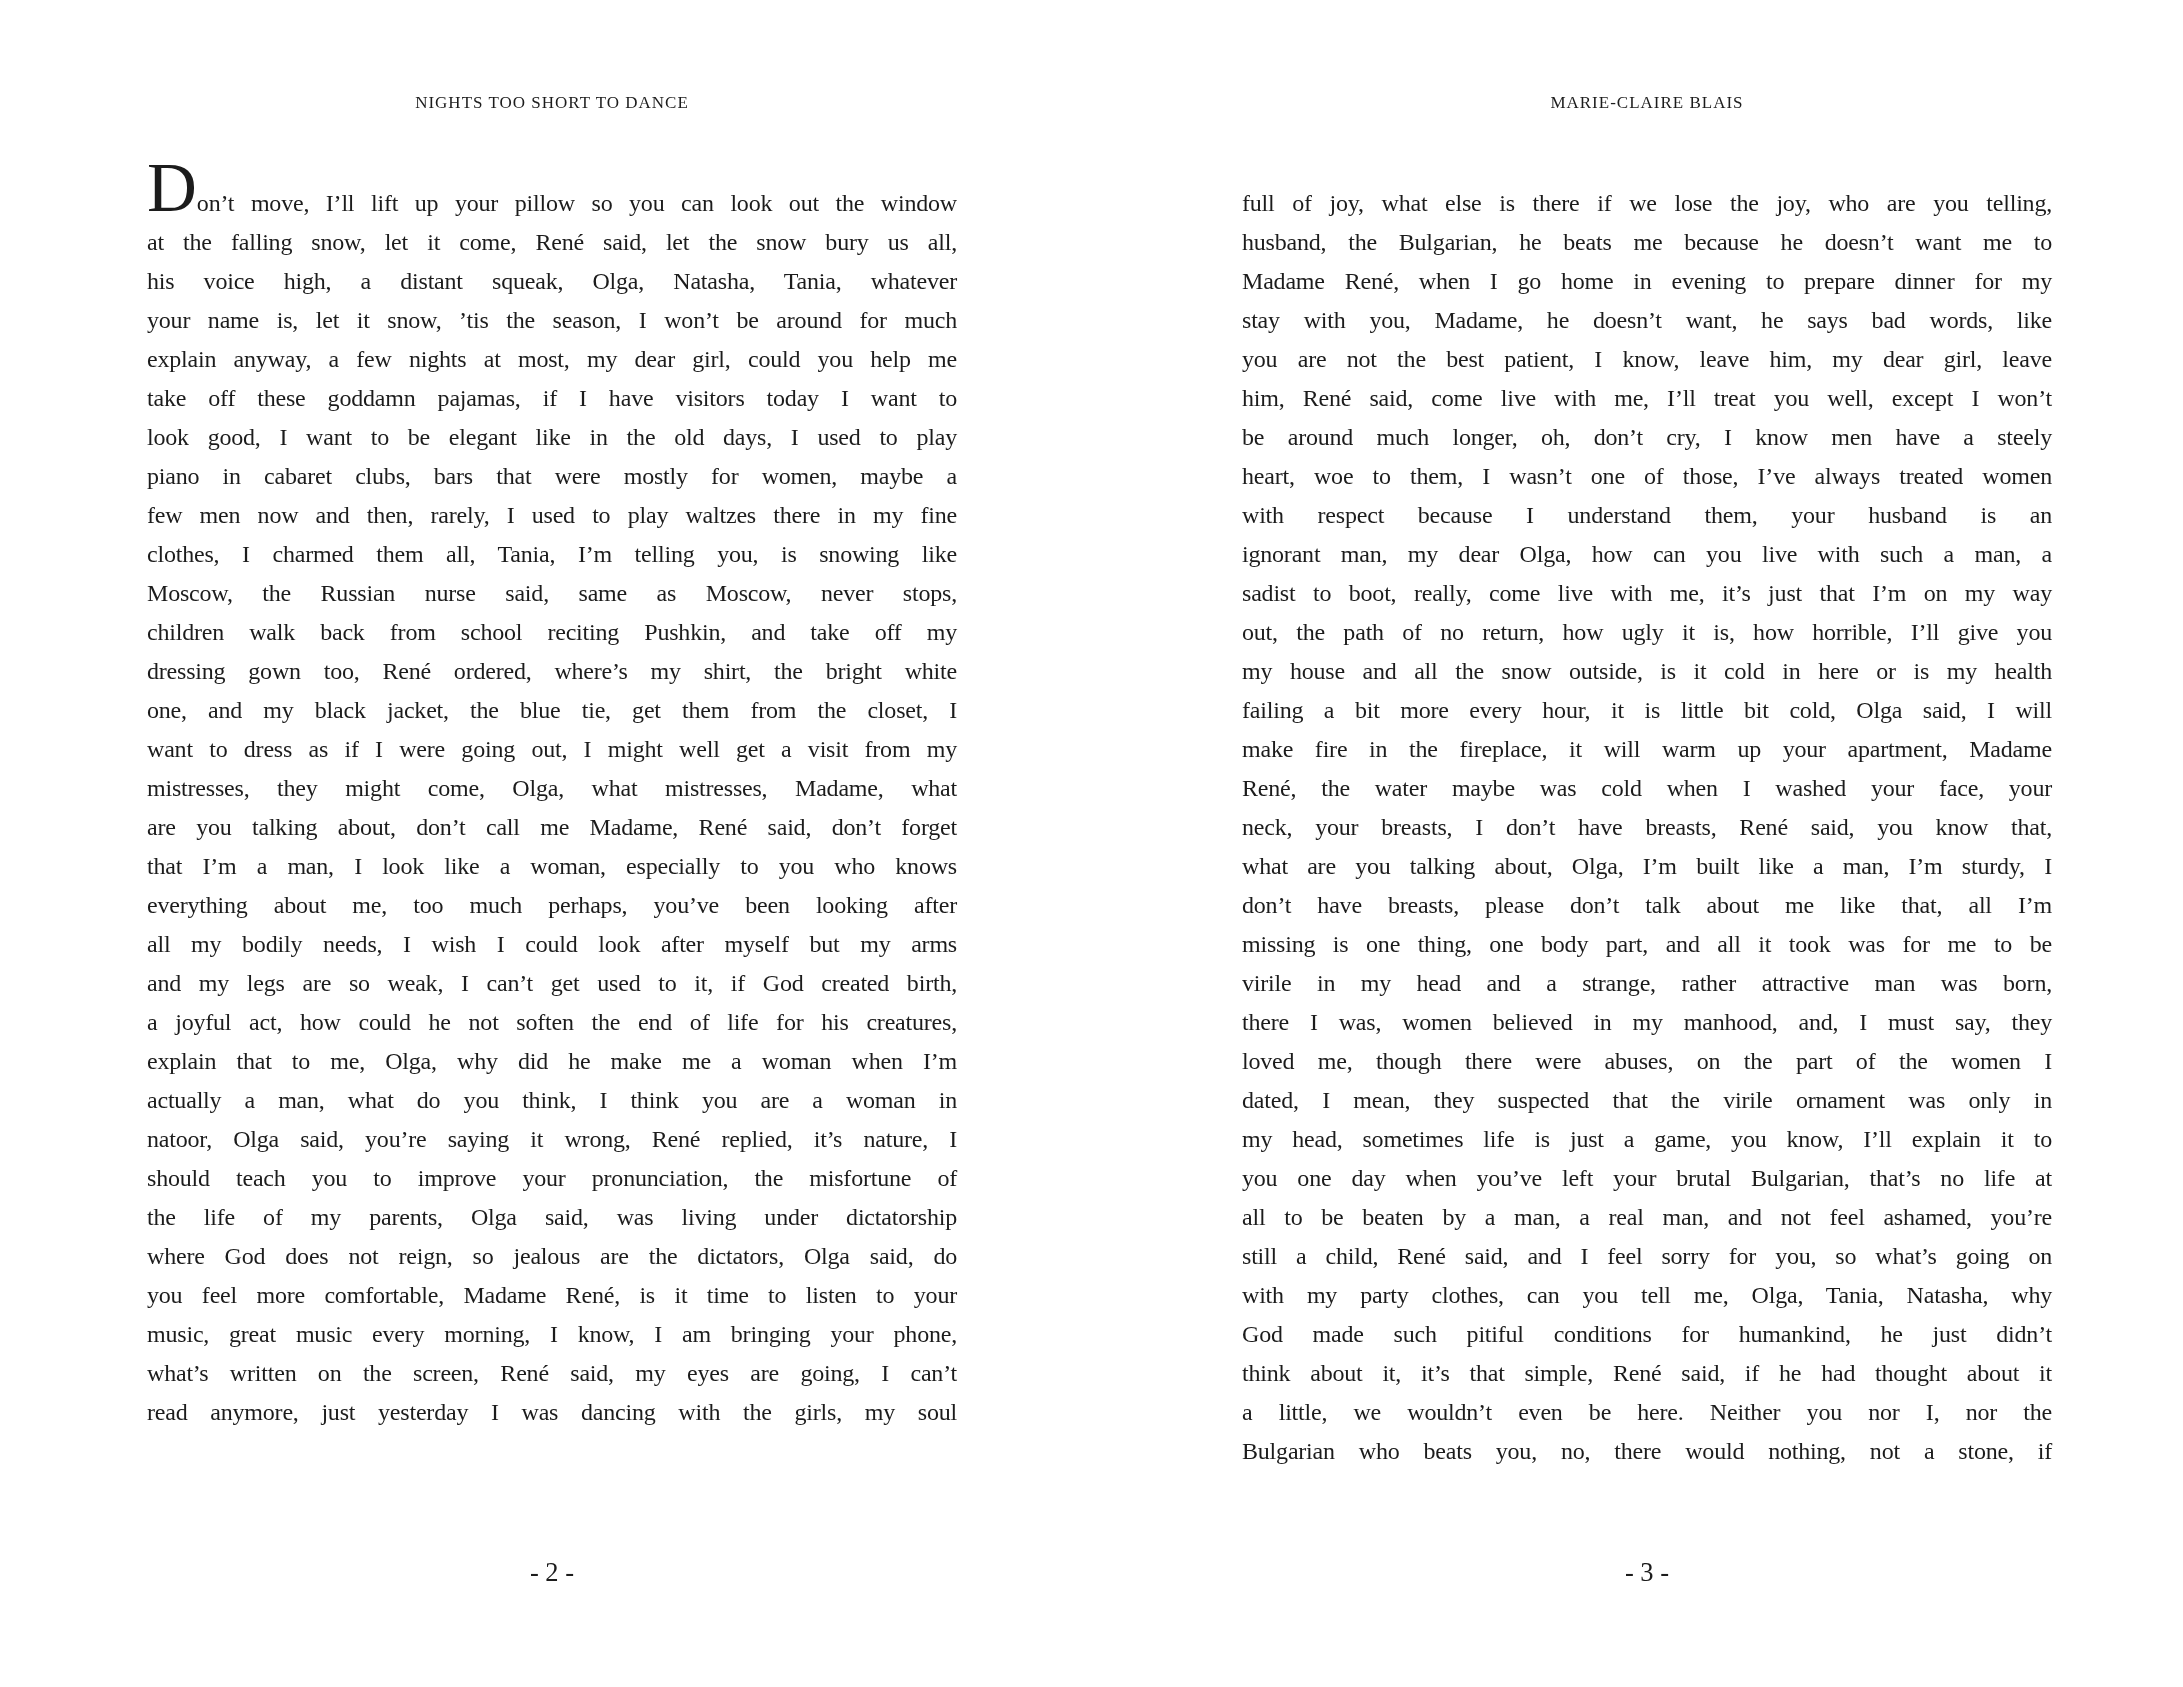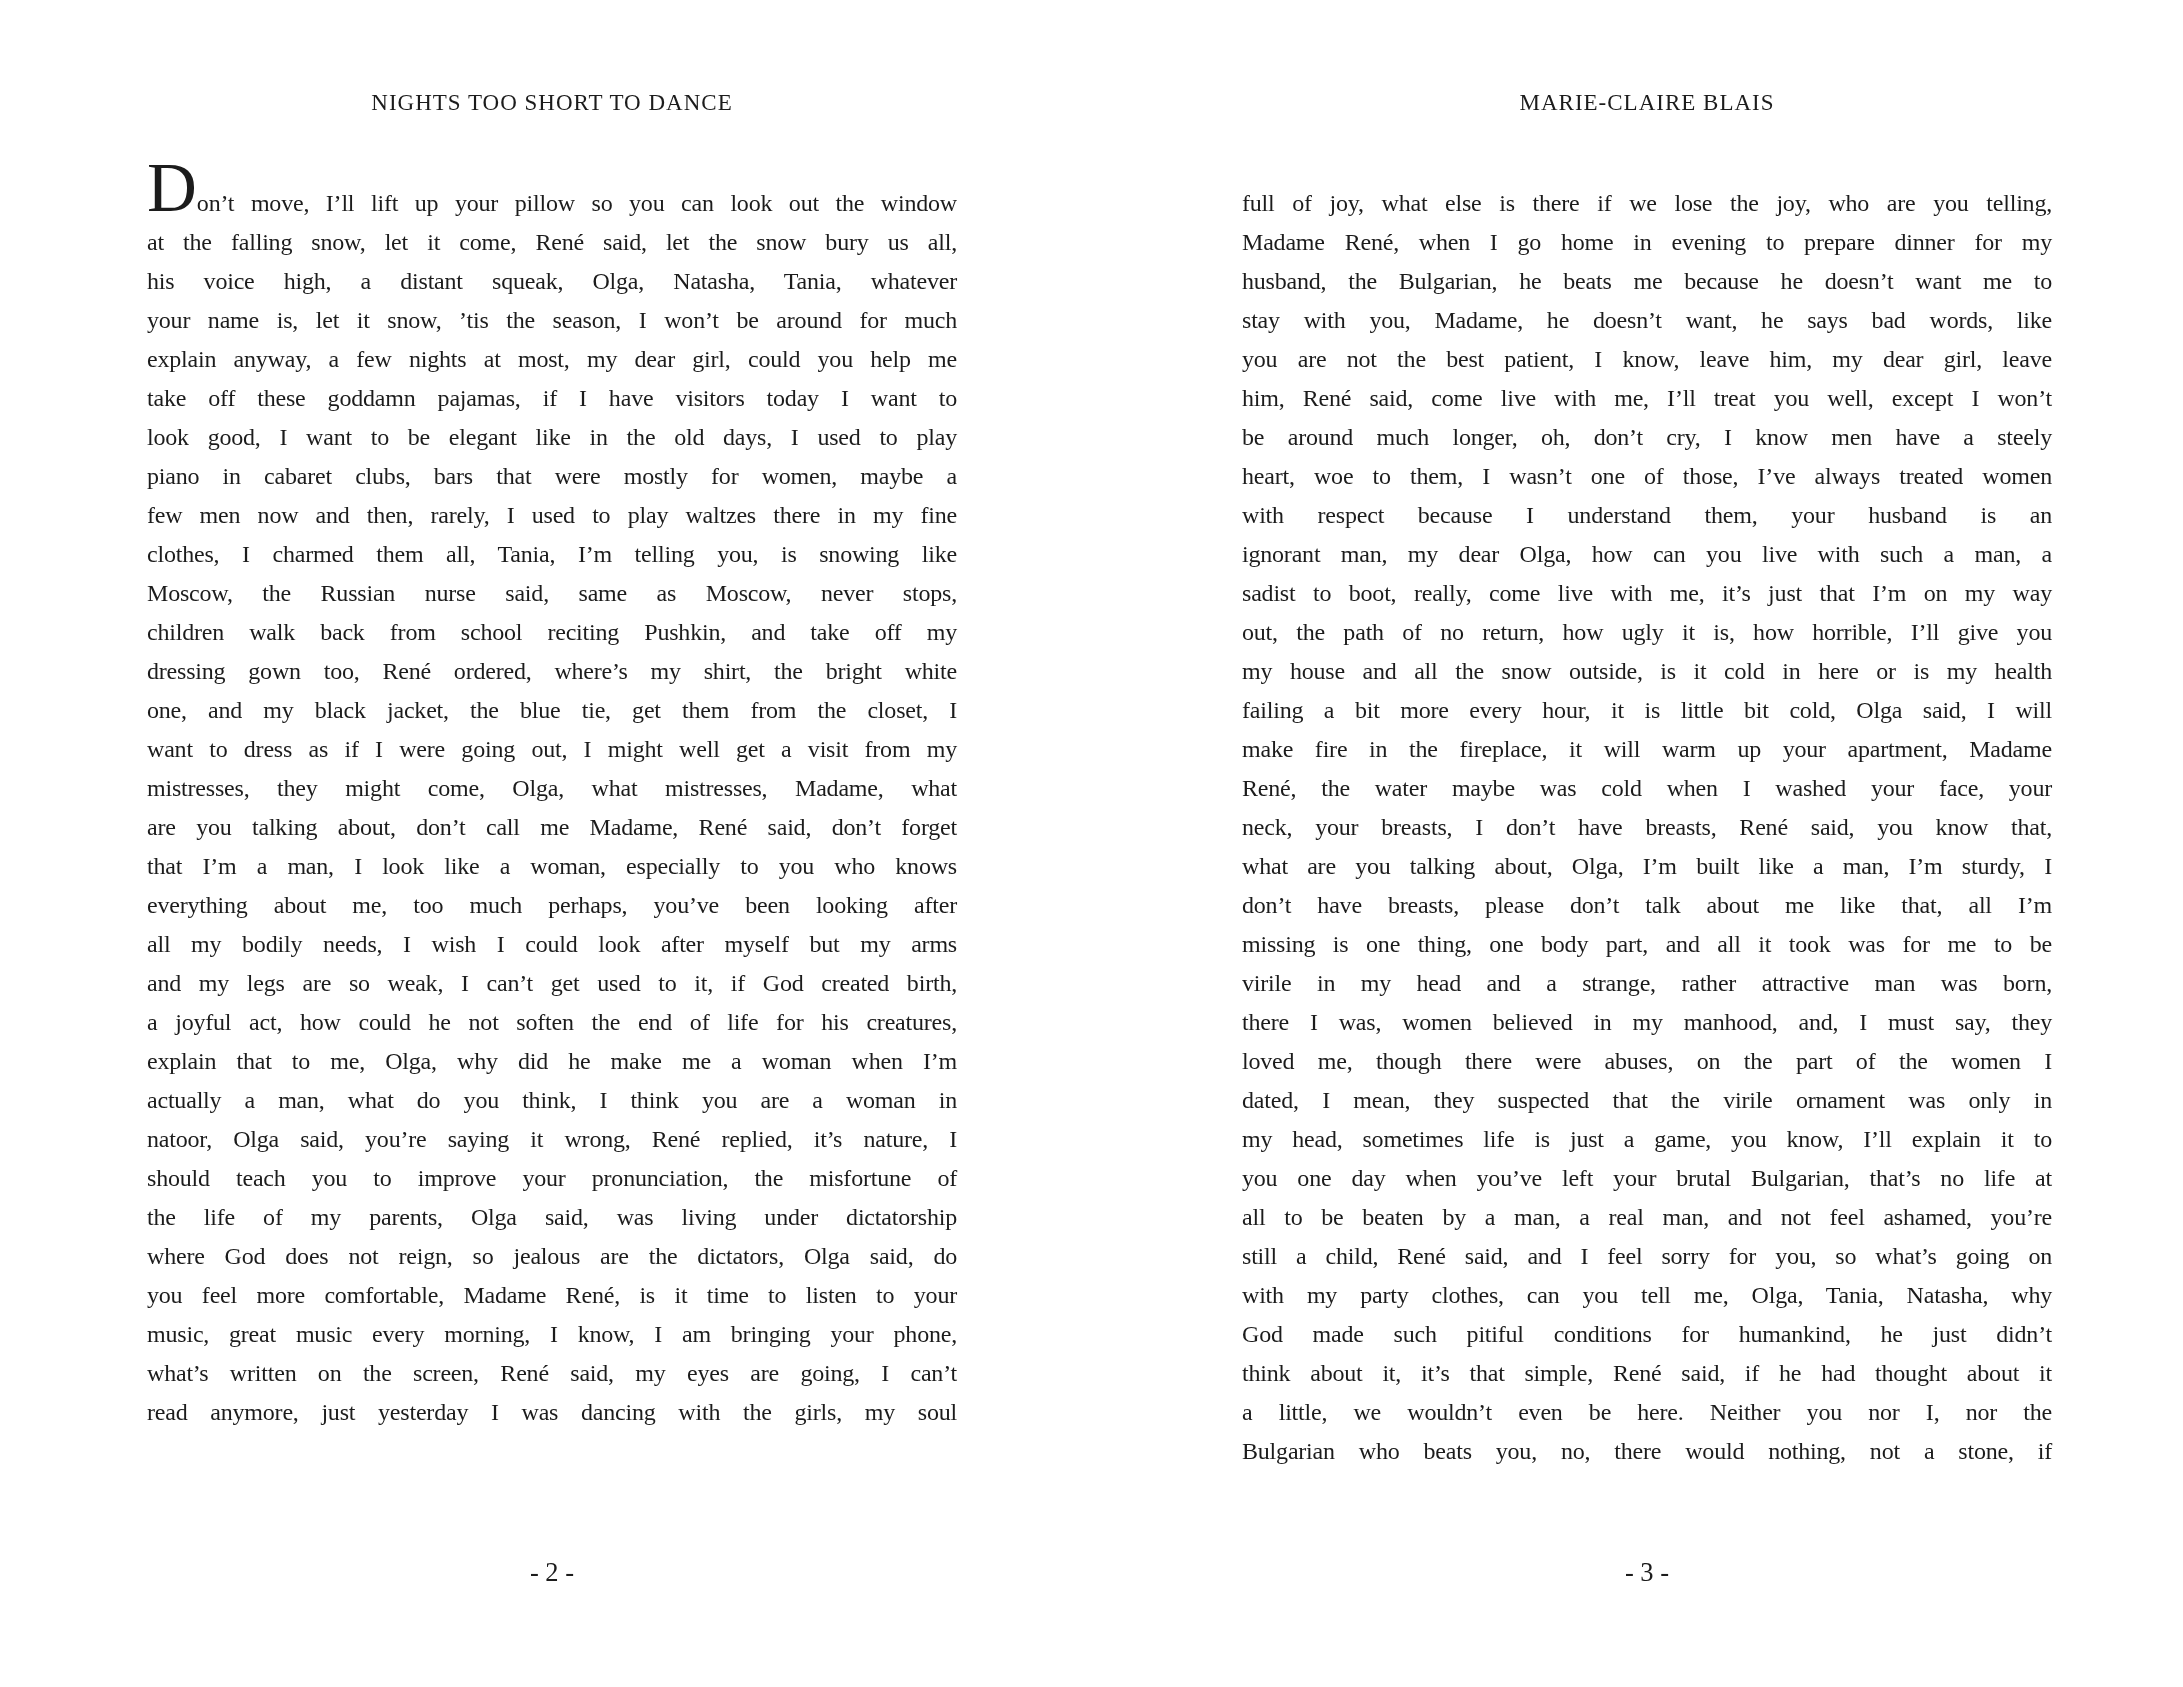--- a/index.html
+++ b/index.html
@@ -30,21 +30,21 @@
   }
   .page-left  { left: 147px; }
   .page-right { left: 1242px; }
 
   .running-header {
     position: absolute;
     top: 91px;
     left: 0;
     width: 100%;
     text-align: center;
-    font-size: 23px;
+    font-size: 17px;
     line-height: 23px;
     letter-spacing: 1px;
     color: #1c1c1c;
     white-space: nowrap;
   }
 
   .page-body {
     position: absolute;
     top: 184px;
     left: 0;
@@ -127,22 +127,22 @@
 
     <div class="page-number">- 2 -</div>
   </div>
 
   <div class="page page-right">
     <div class="running-header">MARIE-CLAIRE BLAIS</div>
 
     <div class="page-body">
       <div>
           <div class="line">full of joy, what else is there if we lose the joy, who are you telling,</div>
+          <div class="line">husband, the Bulgarian, he beats me because he doesn’t want me to</div>
           <div class="line">Madame René, when I go home in evening to prepare dinner for my</div>
-          <div class="line">husband, the Bulgarian, he beats me because he doesn’t want me to</div>
           <div class="line">stay with you, Madame, he doesn’t want, he says bad words, like</div>
           <div class="line">you are not the best patient, I know, leave him, my dear girl, leave</div>
           <div class="line">him, René said, come live with me, I’ll treat you well, except I won’t</div>
           <div class="line">be around much longer, oh, don’t cry, I know men have a steely</div>
           <div class="line">heart, woe to them, I wasn’t one of those, I’ve always treated women</div>
           <div class="line">with respect because I understand them, your husband is an</div>
           <div class="line">ignorant man, my dear Olga, how can you live with such a man, a</div>
           <div class="line">sadist to boot, really, come live with me, it’s just that I’m on my way</div>
           <div class="line">out, the path of no return, how ugly it is, how horrible, I’ll give you</div>
           <div class="line">my house and all the snow outside, is it cold in here or is my health</div>

